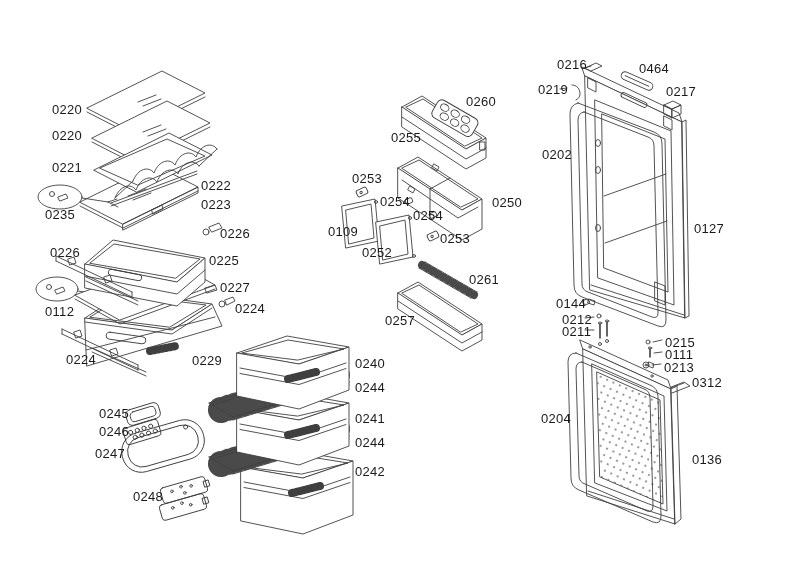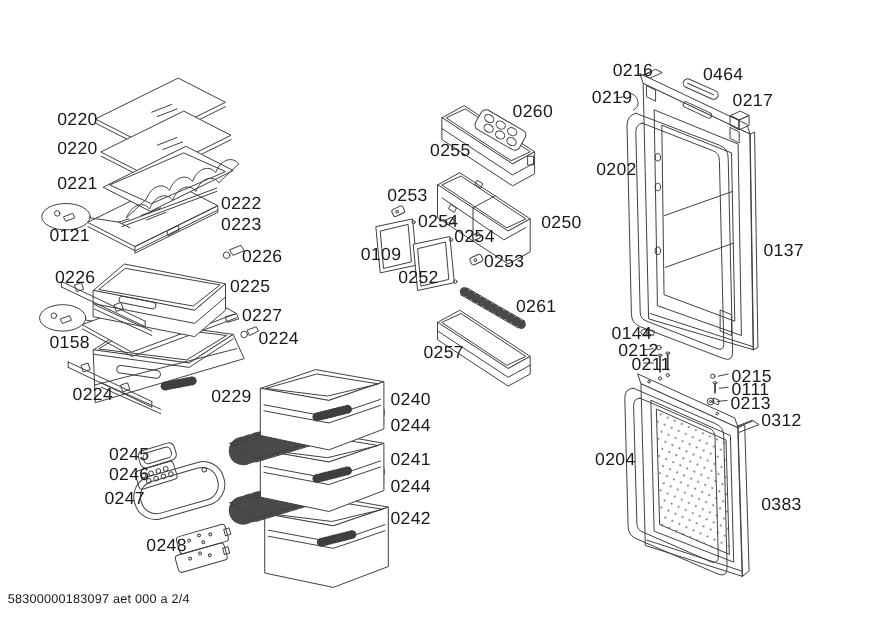--- a/index.html
+++ b/index.html
@@ -1,19 +1,19 @@
 <!DOCTYPE html>
 <html><head>
 <meta charset="utf-8">
 <style>
   html,body{margin:0;padding:0;background:#fff;}
   .stage{position:relative;width:800px;height:566px;background:#fff;overflow:hidden;
          font-family:"Liberation Sans",sans-serif;}
   .stage svg{position:absolute;left:0;top:0;}
-  .lbl{position:absolute;font-size:16px;line-height:11px;color:#1a1a1a;
+  .lbl{position:absolute;font-size:13px;line-height:11px;color:#1a1a1a;
        letter-spacing:.3px;white-space:nowrap;}
   .footer{position:absolute;left:7px;top:539px;font-size:11.5px;color:#1a1a1a;
           letter-spacing:.2px;}
 </style>
 </head>
 <body>
 
 <div class="stage">
 
 <svg width="800" height="566" viewBox="0 0 800 566">
@@ -358,26 +358,26 @@
     <path d="M582,362 L644,389 Q650,391 650,398 L653,506 Q653,513 647,511 L585,484 Q579,482 579,476 L576,369 Q576,362 582,362 Z"></path>
   </g>
 </g>
 </svg>
 
 <span class="lbl" style="left:52px;top:104px">0220</span>
 <span class="lbl" style="left:52px;top:130px">0220</span>
 <span class="lbl" style="left:52px;top:162px">0221</span>
 <span class="lbl" style="left:201px;top:180px">0222</span>
 <span class="lbl" style="left:201px;top:199px">0223</span>
-<span class="lbl" style="left:45px;top:209px">0121</span>
+<span class="lbl" style="left:45px;top:209px">0235</span>
 <span class="lbl" style="left:220px;top:228px">0226</span>
 <span class="lbl" style="left:50px;top:247px">0226</span>
 <span class="lbl" style="left:209px;top:255px">0225</span>
 <span class="lbl" style="left:220px;top:282px">0227</span>
-<span class="lbl" style="left:45px;top:306px">0158</span>
+<span class="lbl" style="left:45px;top:306px">0112</span>
 <span class="lbl" style="left:235px;top:303px">0224</span>
 <span class="lbl" style="left:66px;top:354px">0224</span>
 <span class="lbl" style="left:192px;top:355px">0229</span>
 <span class="lbl" style="left:99px;top:408px">0245</span>
 <span class="lbl" style="left:99px;top:426px">0246</span>
 <span class="lbl" style="left:95px;top:448px">0247</span>
 <span class="lbl" style="left:133px;top:491px">0248</span>
 <span class="lbl" style="left:355px;top:358px">0240</span>
 <span class="lbl" style="left:355px;top:382px">0244</span>
 <span class="lbl" style="left:355px;top:413px">0241</span>
@@ -392,26 +392,25 @@
 <span class="lbl" style="left:328px;top:226px">0109</span>
 <span class="lbl" style="left:440px;top:233px">0253</span>
 <span class="lbl" style="left:362px;top:247px">0252</span>
 <span class="lbl" style="left:469px;top:274px">0261</span>
 <span class="lbl" style="left:385px;top:315px">0257</span>
 <span class="lbl" style="left:557px;top:59px">0216</span>
 <span class="lbl" style="left:639px;top:63px">0464</span>
 <span class="lbl" style="left:538px;top:84px">0219</span>
 <span class="lbl" style="left:666px;top:86px">0217</span>
 <span class="lbl" style="left:542px;top:149px">0202</span>
-<span class="lbl" style="left:694px;top:223px">0137</span>
+<span class="lbl" style="left:694px;top:223px">0127</span>
 <span class="lbl" style="left:556px;top:298px">0144</span>
 <span class="lbl" style="left:562px;top:314px">0212</span>
-<span class="lbl" style="left:574px;top:326px">0211</span>
+<span class="lbl" style="left:562px;top:326px">0211</span>
 <span class="lbl" style="left:665px;top:337px">0215</span>
 <span class="lbl" style="left:665px;top:349px">0111</span>
 <span class="lbl" style="left:664px;top:362px">0213</span>
 <span class="lbl" style="left:692px;top:377px">0312</span>
 <span class="lbl" style="left:541px;top:413px">0204</span>
-<span class="lbl" style="left:692px;top:454px">0383</span>
-
-<div class="footer">58300000183097 aet 000 a 2/4</div>
+<span class="lbl" style="left:692px;top:454px">0136</span>
+
 
 </div>
 
 </body></html>

